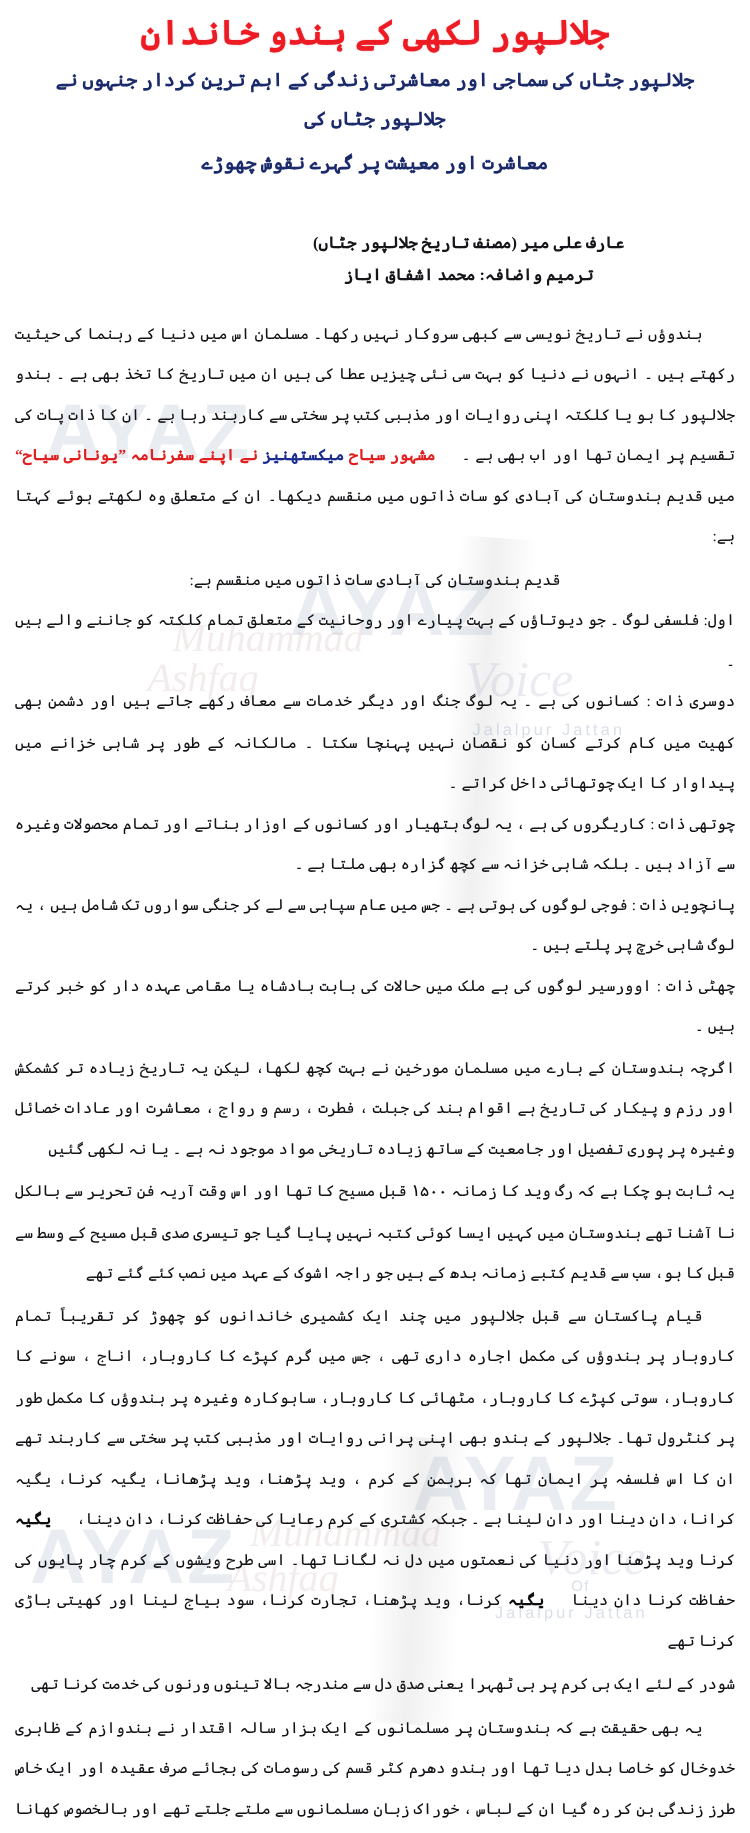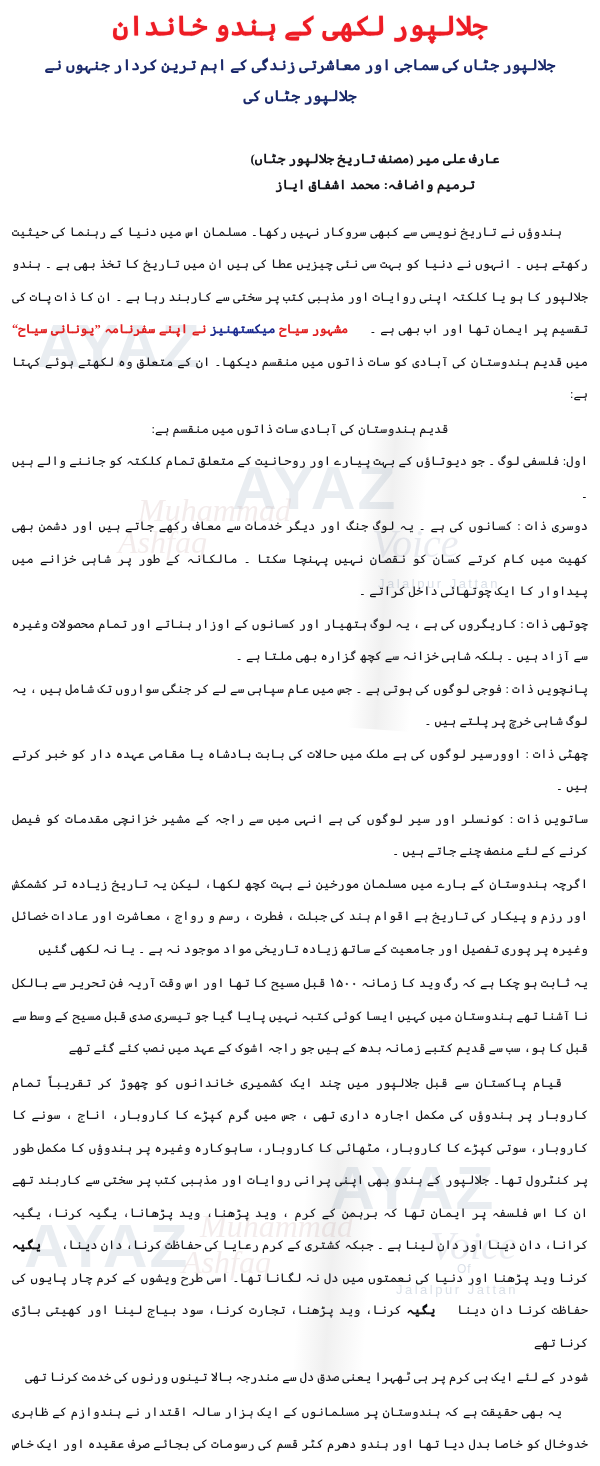--- a/index.html
+++ b/index.html
@@ -177,35 +177,35 @@
 
     <div class="wm wm-big" style="left:36px; top:310px;">AYAZ</div>
     <div class="wm wm-big" style="left:24px; top:1210px;">AYAZ</div>
   </div>
 
   <div id="content">
 
     <h1 class="title">جلالپور لکھی کے ہندو خاندان</h1>
 
     <div class="subtitle">جلالپور جٹاں کی سماجی اور معاشرتی زندگی کے اہم ترین کردار جنہوں نے جلالپور جٹاں کی</div>
+    <div class="subtitle">معاشرت اور معیشت پر گہرے نقوش چھوڑے</div>
 
     <div class="byline-block">
       <div class="byline">عارف علی میر (مصنف تاریخ جلالپور جٹاں)</div>
       <div class="byline">ترمیم واضافہ: محمد اشفاق ایاز</div>
     </div>
 
     <p class="body-text indent"><span class="seg">ہندوؤں نے تاریخ نویسی سے کبھی سروکار نہیں رکھا۔ مسلمان اس میں دنیا کے رہنما کی حیثیت رکھتے ہیں ۔ انہوں نے دنیا کو بہت سی نئی چیزیں عطا کی ہیں ان میں تاریخ کا تخذ بھی ہے ۔ ہندو جلالپور کا ہو یا کلکتہ اپنی روایات اور مذہبی کتب پر سختی سے کاربند رہا ہے ۔ ان کا ذات پات کی تقسیم پر ایمان تھا اور اب بھی ہے ۔ </span><span class="hi-red">مشہور سیاح </span><span class="hi-blue">میکستھنیز</span><span class="hi-red"> نے اپنے سفرنامہ ”یونانی سیاح“</span><span class="seg"> میں قدیم ہندوستان کی آبادی کو سات ذاتوں میں منقسم دیکھا۔ ان کے متعلق وہ لکھتے ہوئے کہتا ہے:</span></p>
 
     <p class="list-line center-line">قدیم ہندوستان کی آبادی سات ذاتوں میں منقسم ہے:</p>
     <p class="list-line">اول: فلسفی لوگ ۔ جو دیوتاؤں کے بہت پیارے اور روحانیت کے متعلق تمام کلکتہ کو جاننے والے ہیں ۔</p>
     <p class="list-line">دوسری ذات : کسانوں کی ہے ۔ یہ لوگ جنگ اور دیگر خدمات سے معاف رکھے جاتے ہیں اور دشمن بھی کھیت میں کام کرتے کسان کو نقصان نہیں پہنچا سکتا ۔ مالکانہ کے طور پر شاہی خزانے میں پیداوار کا ایک چوتھائی داخل کراتے ۔</p>
     <p class="list-line">چوتھی ذات : کاریگروں کی ہے ، یہ لوگ ہتھیار اور کسانوں کے اوزار بناتے اور تمام محصولات وغیرہ سے آزاد ہیں ۔ بلکہ شاہی خزانہ سے کچھ گزارہ بھی ملتا ہے ۔</p>
     <p class="list-line">پانچویں ذات : فوجی لوگوں کی ہوتی ہے ۔ جس میں عام سپاہی سے لے کر جنگی سواروں تک شامل ہیں ، یہ لوگ شاہی خرچ پر پلتے ہیں ۔</p>
     <p class="list-line">چھٹی ذات : اوورسیر لوگوں کی ہے ملک میں حالات کی بابت بادشاہ یا مقامی عہدہ دار کو خبر کرتے ہیں ۔</p>
-    <p class="list-line">ساتویں ذات : کونسلر اور سیر لوگوں کی ہے انہی میں سے راجہ کے مشیر خزانچی مقدمات کو فیصل کرنے کے لئے منصف چنے جاتے ہیں ۔</p>
 
     <p class="body-text">اگرچہ ہندوستان کے بارے میں مسلمان مورخین نے بہت کچھ لکھا، لیکن یہ تاریخ زیادہ تر کشمکش اور رزم و پیکار کی تاریخ ہے اقوام ہند کی جبلت ، فطرت ، رسم و رواج ، معاشرت اور عادات خصائل وغیرہ پر پوری تفصیل اور جامعیت کے ساتھ زیادہ تاریخی مواد موجود نہ ہے ۔ یا نہ لکھی گئیں</p>
     <p class="body-text">یہ ثابت ہو چکا ہے کہ رگ وید کا زمانہ ۱۵۰۰ قبل مسیح کا تھا اور اس وقت آریہ فن تحریر سے بالکل نا آشنا تھے ہندوستان میں کہیں ایسا کوئی کتبہ نہیں پایا گیا جو تیسری صدی قبل مسیح کے وسط سے قبل کا ہو، سب سے قدیم کتبے زمانہ بدھ کے ہیں جو راجہ اشوک کے عہد میں نصب کئے گئے تھے</p>
 
     <p class="body-text indent"><span class="seg">قیام پاکستان سے قبل جلالپور میں چند ایک کشمیری خاندانوں کو چھوڑ کر تقریباً تمام کاروبار پر ہندوؤں کی مکمل اجارہ داری تھی ، جس میں گرم کپڑے کا کاروبار، اناج ، سونے کا کاروبار، سوتی کپڑے کا کاروبار، مٹھائی کا کاروبار، ساہوکارہ وغیرہ پر ہندوؤں کا مکمل طور پر کنٹرول تھا۔ جلالپور کے ہندو بھی اپنی پرانی روایات اور مذہبی کتب پر سختی سے کاربند تھے ان کا اس فلسفہ پر ایمان تھا کہ برہمن کے کرم ، وید پڑھنا، وید پڑھانا، یگیہ کرنا، یگیہ کرانا، دان دینا اور دان لینا ہے ۔ جبکہ کشتری کے کرم رعایا کی حفاظت کرنا، دان دینا، </span><span class="hi-bold">یگیہ</span><span class="seg"> کرنا وید پڑھنا اور دنیا کی نعمتوں میں دل نہ لگانا تھا۔ اسی طرح ویشوں کے کرم چار پایوں کی حفاظت کرنا دان دینا </span><span class="hi-bold">یگیہ</span><span class="seg"> کرنا، وید پڑھنا، تجارت کرنا، سود بیاج لینا اور کھیتی باڑی کرنا تھے</span></p>
 
     <p class="body-text">شودر کے لئے ایک ہی کرم پر ہی ٹھہرا یعنی صدق دل سے مندرجہ بالا تینوں ورنوں کی خدمت کرنا تھی</p>
     <p class="body-text indent">یہ بھی حقیقت ہے کہ ہندوستان پر مسلمانوں کے ایک ہزار سالہ اقتدار نے ہندوازم کے ظاہری خدوخال کو خاصا بدل دیا تھا اور ہندو دھرم کٹر قسم کی رسومات کی بجائے صرف عقیدہ اور ایک خاص طرز زندگی بن کر رہ گیا ان کے لباس ، خوراک زبان مسلمانوں سے ملتے جلتے تھے اور بالخصوص کھانا پکانے کے اکثر طریقے اسلامی تھے ان کی سنسکرت بھی فارسی اور مقامی زبان کا مرکب بن گئی تھی ان کے مردوں اور عورتوں میں شلوار قمیض کا رواج بھی مسلمانوں سے مستعار تھا بھی ہندو بھی سکول میں اپنے بچوں کو فارسی کی تعلیم دلاتے ، ہندوؤں کے پڑھے لکھے خاندانوں نے صدیوں سے رائج بیشتر رواجوں کی مخالفت کی ، اور پڑھے لکھے خاندانوں کی رغبت انگریزی طرز زندگی کی طرف تھی اس کے باوجود ہندوا پنے مذہب کے رسم ورواج کے سلسلہ میں بڑے کٹر تھے ۔ زیادہ تر ہندو پیاز تک کو برداشت نہیں کرتے تھے ۔</p>
 
   </div>

